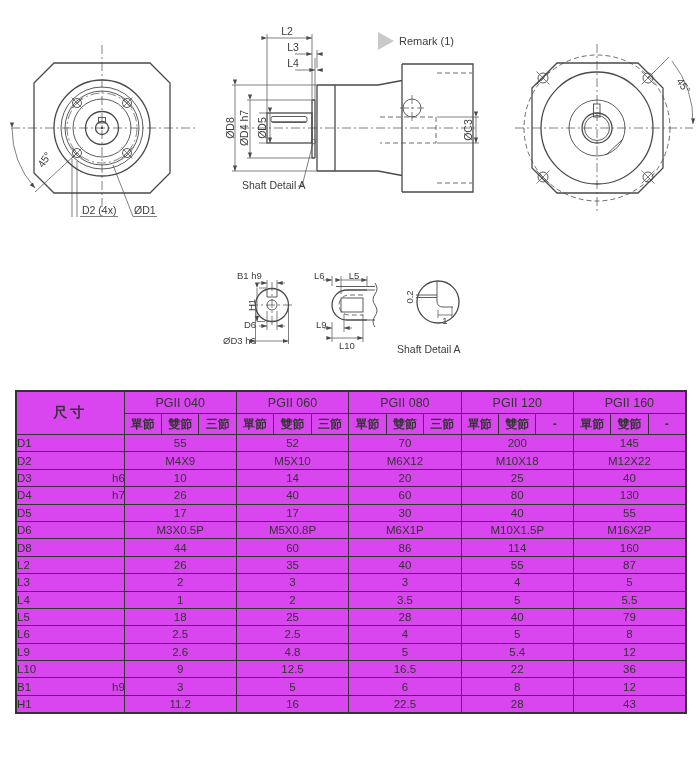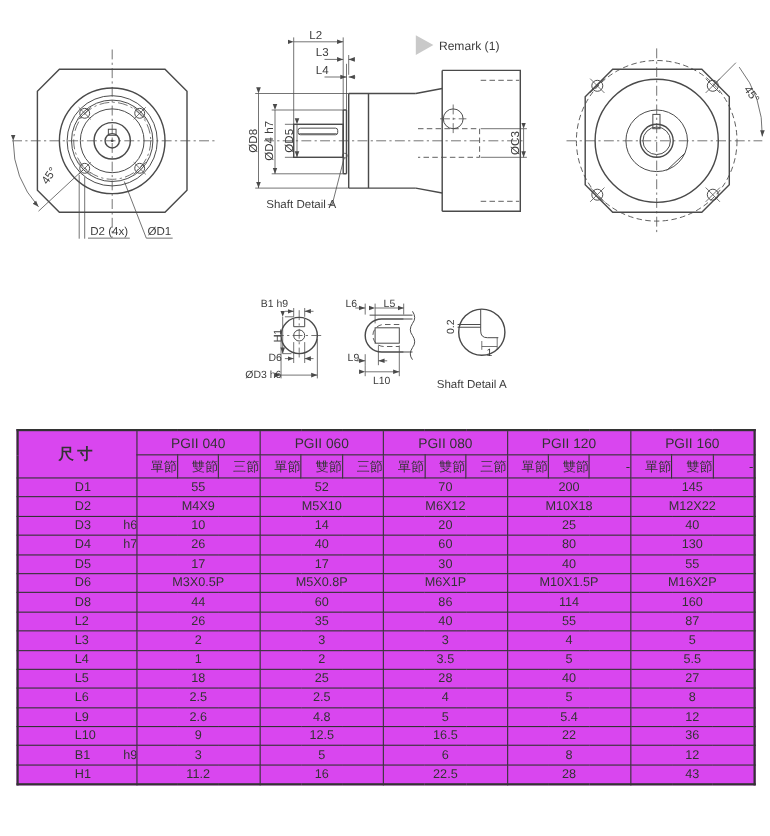--- a/index.html
+++ b/index.html
@@ -12,24 +12,24 @@
   .xl{stroke:#4a4a4a;stroke-width:0.7;fill:none;}
   .cl{stroke:#4a4a4a;stroke-width:0.7;fill:none;stroke-dasharray:9 3 2 3;}
   .dl{stroke:#4a4a4a;stroke-width:0.8;fill:none;stroke-dasharray:5 3;}
   .lab{font-size:10.5px;}
   .lab9{font-size:9.5px;}
   .dim-table{position:absolute;left:15px;top:390px;width:670px;border-collapse:collapse;
              table-layout:fixed;background:#d946ef;border:2px solid #333;}
   .dim-table th,.dim-table td{border:1px solid #333;padding:0;overflow:hidden;white-space:nowrap;}
   .hdim{font-size:14px;font-weight:bold;letter-spacing:3px;text-align:center;}
   .hgrp{font-size:12.5px;font-weight:normal;text-align:center;height:21px;}
-  .hsub{font-size:12px;font-weight:normal;text-align:right;height:20px;}
+  .hsub{font-size:12px;font-weight:bold;text-align:center;height:20px;}
   .dim-table tbody td{height:16.4px;font-size:11.5px;}
   .lbl{position:relative;text-align:left;}
-  .lbl .main{padding-left:14px;margin-left:37px;}
+  .lbl .main{}
   .lbl .sub{position:absolute;left:95px;top:50%;transform:translateY(-50%);}
   .val{text-align:center;}
   .footnote{position:absolute;left:15px;top:717px;font-size:12.5px;color:#2e2e2e;}
 </style>
 </head>
 <body>
 
 <div class="page">
 
   <svg style="left:5px;top:20px" width="205" height="205" viewBox="0 0 205 205">
@@ -339,21 +339,21 @@
           <td colspan="3" class="val">3.5</td>
           <td colspan="3" class="val">5</td>
           <td colspan="3" class="val">5.5</td>
         </tr>
         <tr>
           <td class="lbl"><span class="main">L5</span><span class="sub"></span></td>
           <td colspan="3" class="val">18</td>
           <td colspan="3" class="val">25</td>
           <td colspan="3" class="val">28</td>
           <td colspan="3" class="val">40</td>
-          <td colspan="3" class="val">27</td>
+          <td colspan="3" class="val">79</td>
         </tr>
         <tr>
           <td class="lbl"><span class="main">L6</span><span class="sub"></span></td>
           <td colspan="3" class="val">2.5</td>
           <td colspan="3" class="val">2.5</td>
           <td colspan="3" class="val">4</td>
           <td colspan="3" class="val">5</td>
           <td colspan="3" class="val">8</td>
         </tr>
         <tr>

